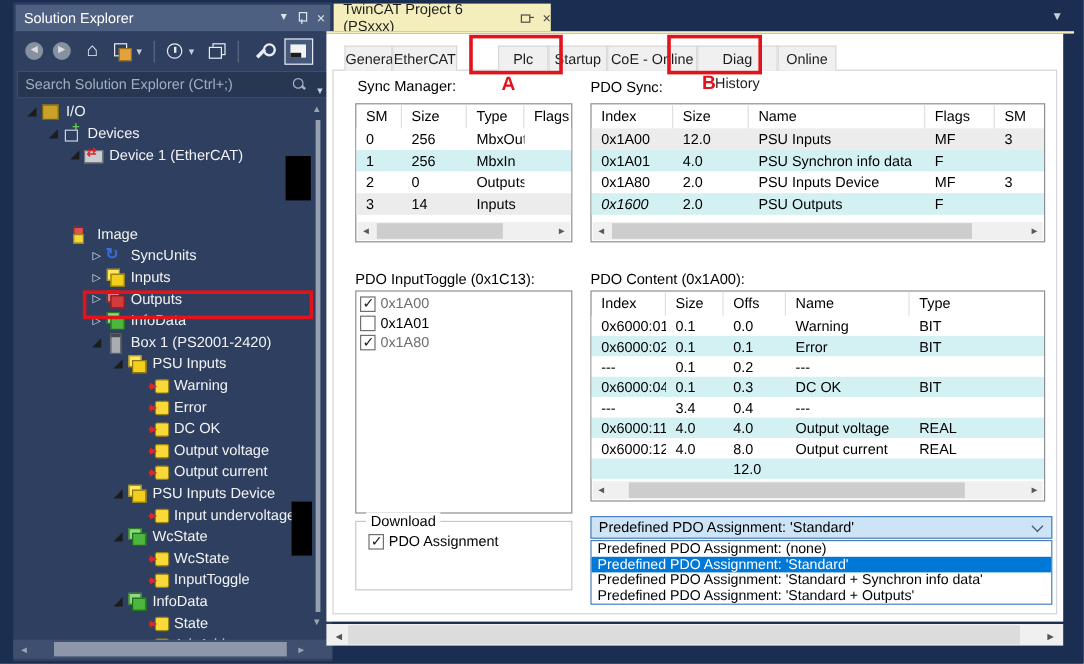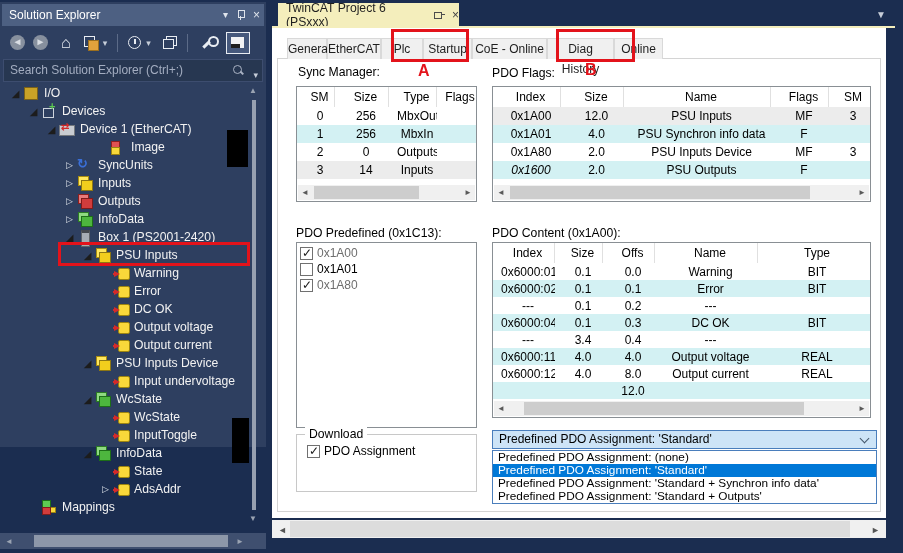--- a/index.html
+++ b/index.html
@@ -1,21 +1,21 @@
 <!DOCTYPE html>
 <html><head>
 <meta charset="utf-8">
 <style>
   * { margin:0; padding:0; box-sizing:border-box; }
   body { font-family:"Liberation Sans", sans-serif; background:#0e1e38; }
   .screen { position:relative; width:903px; height:553px; background:#1b2d50; overflow:hidden;
             font-family:"Liberation Sans", sans-serif; }
 
   
-  .se-panel { position:absolute; left:0; top:2px; width:266px; height:445px; background:#2e3f60; }
+  .se-panel { position:absolute; left:11px; top:2px; width:266px; height:549px; background:#2e3f60; }
   .se-title { position:absolute; left:2px; top:2px; width:262px; height:22px; background:#4d6082;
               color:#ffffff; font-size:12px; line-height:22px; padding-left:7px; }
   .se-title .ticons { position:absolute; right:4px; top:0; height:22px; display:flex; align-items:center; gap:8px; color:#dfe4ec; }
   .chev { font-size:10px; color:#dfe4ec; }
   .pin { display:inline-block; width:9px; height:12px; position:relative; }
   .pin::before { content:""; position:absolute; left:2px; top:1px; width:5px; height:6px; border:1px solid #dfe4ec; }
   .pin::after  { content:""; position:absolute; left:4px; top:7px; width:1px; height:4px; background:#dfe4ec; }
   .xicon { font-size:12px; color:#dfe4ec; line-height:12px; }
 
   .se-toolbar { position:absolute; left:2px; top:26px; width:262px; height:29px; display:flex; align-items:center; }
@@ -105,21 +105,21 @@
   .doc-body { position:absolute; left:272px; top:28px; width:614px; height:490px; background:#ffffff; }
   .page-border { position:absolute; left:5px; top:30px; width:604px; height:454px; border:1px solid #d4d4d4; }
 
   .tabs { position:absolute; left:15px; top:9px; height:22px; display:flex; align-items:flex-end; }
   .tab { height:21px; background:#f0f0f0; border:1px solid #d9d9d9; border-bottom:none; color:#1e1e1e;
          font-size:12px; text-align:center; line-height:20px; }
   .tab.active { height:25px; background:#ffffff; border:1px solid #9a9a9a; border-bottom:none; position:relative; z-index:3; }
 
   .lbl { position:absolute; color:#000; font-size:12.2px; }
 
-  .vtable { position:absolute; background:#fff; border:1px solid #898f94; font-size:12px; color:#000;text-align:center; }
+  .vtable { position:absolute; background:#fff; border:1px solid #898f94; font-size:12px; color:#000; }
   .thead { display:flex; height:20px; }
   .th { padding:3px 0 0 8px; border-right:1px solid #e0e0e0; overflow:hidden; white-space:nowrap; }
   .th:last-child { border-right:none; }
   .trow { display:flex; height:18px; align-items:center; }
   .trow.h17 { height:17px; }
   .td { padding-left:8px; overflow:hidden; white-space:nowrap; }
   .rplain { background:#ffffff; } .ralt { background:#d3f1f3; } .rsel { background:#ececec; }
 
   .hsb { position:absolute; left:1px; right:1px; bottom:1px; height:15px; background:#f0f0f0; }
   .hsb .a { position:absolute; top:3px; font-size:8px; color:#5a5a5a; }
@@ -198,21 +198,21 @@
         <div class="se-row" style="padding-left: 26px;">
           <span class="exp open">◢</span>
           <span class="ti ti-devices"><i></i></span>
           <span>Devices</span>
         </div>
         <div class="se-row" style="padding-left: 44px;">
           <span class="exp open">◢</span>
           <span class="ti ti-ethercat"><i></i></span>
           <span>Device 1 (EtherCAT)</span>
         </div>
-        <div class="se-row" style="padding-left: 95px;">
+        <div class="se-row" style="padding-left: 34px; margin-top: 48px;">
           <span class="exp "></span>
           <span class="ti ti-image"><i></i></span>
           <span>Image</span>
         </div>
         <div class="se-row" style="padding-left: 62px;">
           <span class="exp closed">▷</span>
           <span class="ti ti-syncunits"><i></i></span>
           <span>SyncUnits</span>
         </div>
         <div class="se-row" style="padding-left: 62px;">
@@ -354,21 +354,21 @@
     <span class="x2">×</span>
   </div>
   <div class="yellow-line"></div>
   <span class="top-chev">▼</span>
 
   <div class="doc-body">
     <div class="page-border"></div>
     <div class="tabs" id="doc-tabs">
         <div class="tab" style="width: 40px;">General</div>
         <div class="tab" style="width: 54px;">EtherCAT</div>
-        <div class="tab" style="width: 42px;">Plc</div>
+        <div class="tab" style="width: 42px; margin-left: 34px;">Plc</div>
         <div class="tab" style="width: 49px;">Startup</div>
         <div class="tab" style="width: 75px;">CoE - Online</div>
         <div class="tab" style="width: 67px;">Diag History</div>
         <div class="tab" style="width: 49px;">Online</div>
       </div>
 
     <div class="ann-box" style="left:119px;top:1px;width:78px;height:33px;"></div>
     <div class="ann-box" style="left:284px;top:1px;width:79px;height:33px;"></div>
     <span class="ann-letter" style="left:146px;top:34px;">A</span>
     <span class="ann-letter" style="left:313px;top:33px;">B</span>
@@ -405,21 +405,21 @@
           <div class="td" style="width: 48px;">Inputs</div>
           <div class="td" style="width: 38px;"></div>
         </div>
         <div class="hsb">
           <span class="a al">◄</span>
           <div class="th2" style="left:16px;width:105px;"></div>
           <span class="a ar">►</span>
         </div>
       </div>
 
-    <span class="lbl" style="left:220px;top:38px;">PDO Flags:</span>
+    <span class="lbl" style="left:220px;top:38px;">PDO Sync:</span>
     <div class="vtable" id="pdolist-table" style="left:220px;top:58px;width:379px;height:116px;">
         <div class="thead">
           <div class="th" style="width: 68px;">Index</div>
           <div class="th" style="width: 63px;">Size</div>
           <div class="th" style="width: 147px;">Name</div>
           <div class="th" style="width: 58px;">Flags</div>
           <div class="th" style="width: 40px;">SM</div>
         </div>
         <div class="trow rsel">
           <div class="td" style="width: 68px;">0x1A00</div>
@@ -449,21 +449,21 @@
           <div class="td" style="width: 58px;">F</div>
           <div class="td" style="width: 40px;"></div>
         </div>
         <div class="hsb">
           <span class="a al">◄</span>
           <div class="th2" style="left:16px;width:300px;"></div>
           <span class="a ar">►</span>
         </div>
       </div>
 
-    <span class="lbl" style="left:24px;top:198px;">PDO Predefined (0x1C13):</span>
+    <span class="lbl" style="left:24px;top:198px;">PDO InputToggle (0x1C13):</span>
     <div class="listbox" id="pdo-assign-list" style="left:24px;top:214px;width:181px;height:186px;padding-top:2px;">
         <div class="cbrow">
           <span class="cb on"></span>
           <span class="graylab">0x1A00</span>
         </div>
         <div class="cbrow">
           <span class="cb"></span>
           <span class="blacklab">0x1A01</span>
         </div>
         <div class="cbrow">

